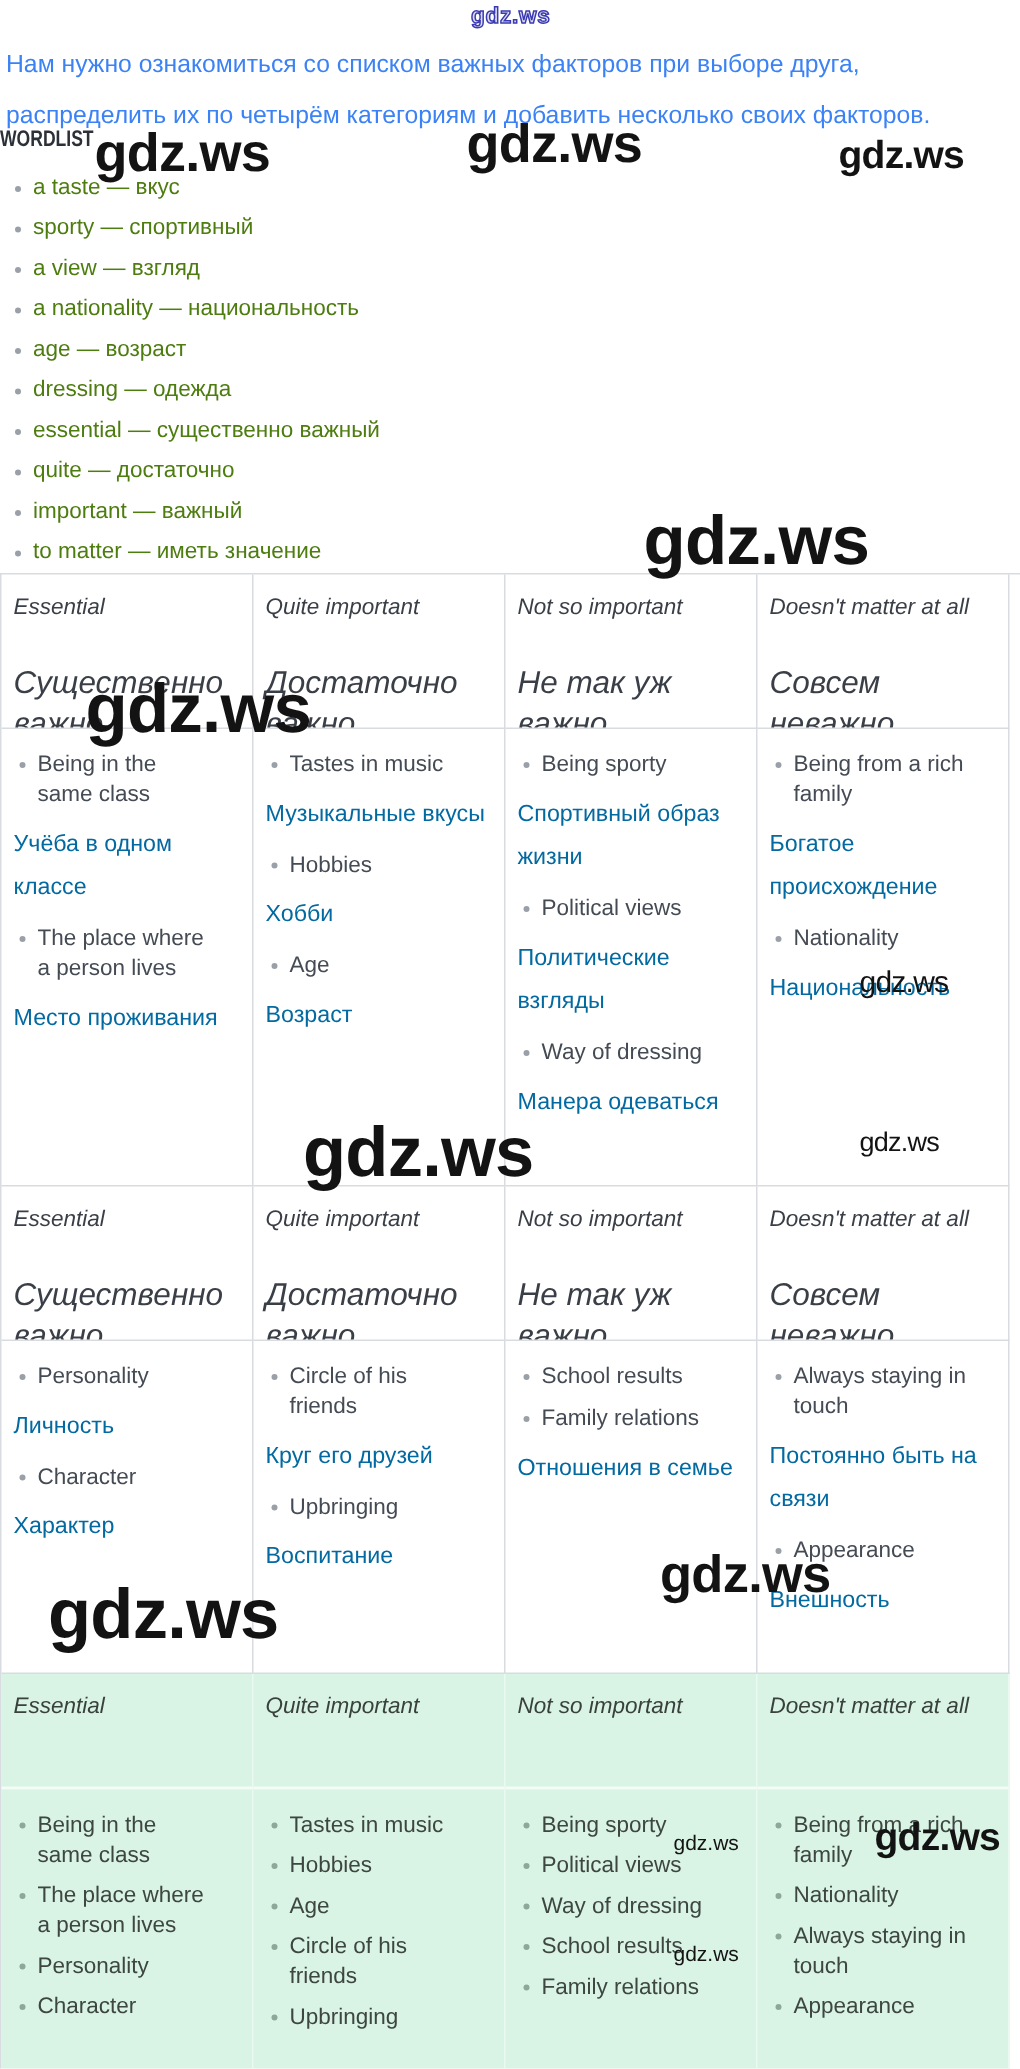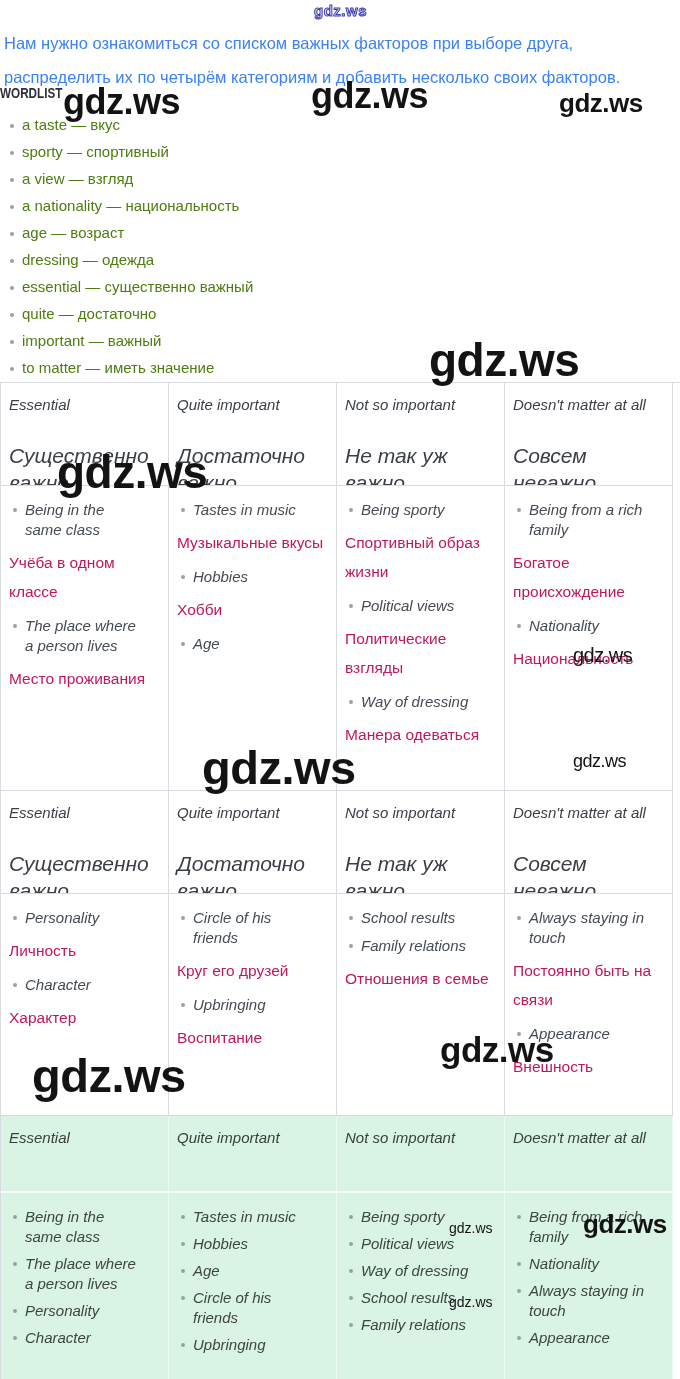--- a/index.html
+++ b/index.html
@@ -28,24 +28,24 @@
   .row-b1 { height:305px; }
   .row-b2 { height:222px; }
   .row-gh { height:77px; }
   .row-gb { height:187px; }
 
   .th { padding:8px 8px 0 8px; font-style:italic; color:#3a3f47; }
   .th .hen { font-size:15px; line-height:27px; }
   .th .hru { font-size:21px; line-height:27px; margin-top:24px; }
 
   .tb { padding:14px 10px 0 8px; }
-  .item { display:flex; align-items:flex-start; margin-bottom:8px;font-style:italic; }
+  .item { display:flex; align-items:flex-start; margin-bottom:8px; }
   .item .en { font-size:15px; line-height:20px; max-width:118px; color:#454b54; }
   .item .dot { margin:8px 8px 0 4px; }
-  .ru { font-size:15.5px; line-height:29px; margin:4px 0 10px 0; color:#be185d; }
+  .ru { font-size:15.5px; line-height:29px; margin:4px 0 10px 0; color:#0369a1; }
 
   .green .tcell { background:#d9f3e5; border-right:1px solid #eafaf2; border-bottom:1px solid #eafaf2; }
   .green.gh-row .tcell { border-bottom:2px solid #f3fcf7; }
   .green .th { font-style:italic; color:#39413c; }
   .green .item { margin-bottom:7px; }
   .green .item .en { color:#3d4640; }
   .green .dot { background:#8fa79a; }
 
   .wm { position:absolute; line-height:1; font-weight:600; color:#131313;
         letter-spacing:-0.5px; white-space:nowrap; }
@@ -159,20 +159,21 @@
       <p class="ru">Музыкальные вкусы</p>
       <div class="item">
           <span class="dot"></span>
           <span class="en">Hobbies</span>
         </div>
       <p class="ru">Хобби</p>
       <div class="item">
           <span class="dot"></span>
           <span class="en">Age</span>
         </div>
+      <p class="ru">Возраст</p>
     </div>
     <div class="tcell tb">
       <div class="item">
           <span class="dot"></span>
           <span class="en">Being sporty</span>
         </div>
       <p class="ru">Спортивный образ жизни</p>
       <div class="item">
           <span class="dot"></span>
           <span class="en">Political views</span>

